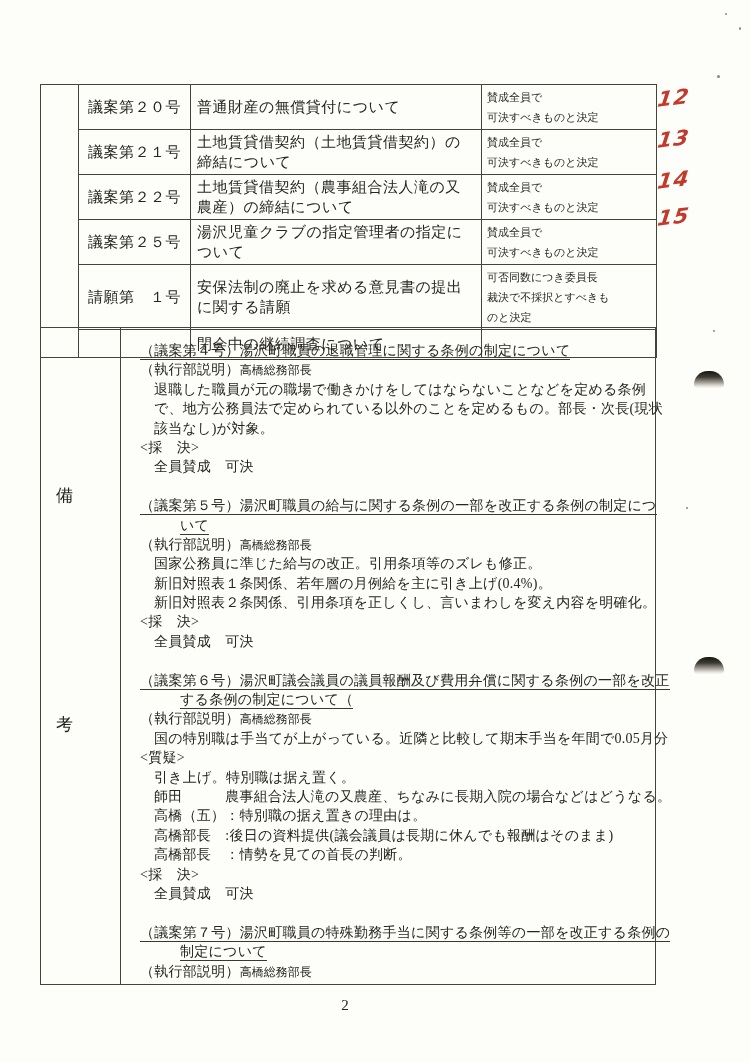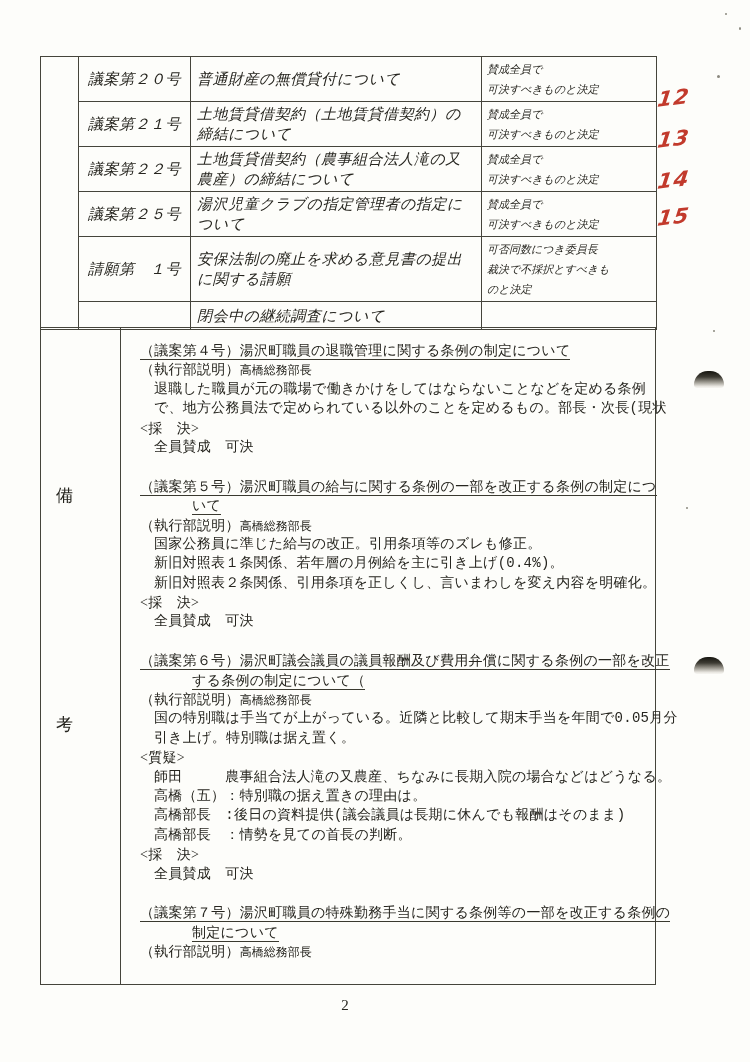--- a/index.html
+++ b/index.html
@@ -3,23 +3,23 @@
 <meta charset="utf-8">
 <style>
   html,body{margin:0;padding:0;background:#ffffff;}
   .page{
     position:relative;width:750px;height:1062px;background:#fdfdfa;
     font-family:"Liberation Serif","DejaVu Serif",serif;color:#26251f;
     overflow:hidden;
   }
   
   table.agenda{
-    position:absolute;left:40px;top:56px;width:616px;
+    position:absolute;left:40px;top:84px;width:616px;
     border-collapse:collapse;table-layout:fixed;
-    font-size:15px;letter-spacing:0.5px;line-height:20px;font-style:italic;
+    font-size:15px;letter-spacing:0.5px;line-height:20px;
   }
   table.agenda td{border:1.5px solid #45443b;vertical-align:middle;padding:2px 6px;}
   table.agenda td.c0{border-right:1.5px solid #45443b;}
   table.agenda td.c1{text-align:center;padding:2px 2px;}
   table.agenda td.c3{font-size:11px;letter-spacing:0;line-height:20px;padding:2px 5px;}
   table.agenda tr:nth-child(1){height:43px;}
   table.agenda tr:nth-child(2){height:43px;padding-left:44px;}
   table.agenda tr:nth-child(3){height:42px;}
   table.agenda tr:nth-child(4){height:43px;}
   table.agenda tr:nth-child(5){height:57px;}
@@ -43,23 +43,23 @@
   .lab{position:absolute;left:15px;font-size:17px;letter-spacing:0;}
   .lab1{top:156px;}
   .lab2{top:385px;}
   .minutes{
     position:absolute;left:99px;top:13px;right:2px;
     font-size:14px;letter-spacing:0.25px;line-height:19.4px;
     white-space:nowrap;
   }
   .minutes .line{height:19.4px;}
   .minutes .blank{height:19.4px;}
-  .minutes .ind{padding-left:14px;font-family:Liberation Mono, monospace;}
+  .minutes .ind{padding-left:14px;}
   .minutes .u{border-bottom:1.5px solid #3a392f;padding-bottom:1px;}
-  .minutes .cont{margin-left:52px;}
+  .minutes .cont{margin-left:40px;}
   .minutes .execname{font-size:12px;letter-spacing:0;text-align:right;}
   
   .hole{
     position:absolute;width:30px;height:17px;border-radius:16px 16px 4px 4px;
     background:linear-gradient(180deg,#16150f 0%,#3d3b33 35%,#9b988f 65%,#e8e6e0 90%,#f7f6f2 100%);
   }
   
   .pageno{position:absolute;left:330px;top:997px;width:30px;text-align:center;font-size:15px;}
   
   .speck{position:absolute;background:#8a887e;border-radius:50%;}
@@ -137,38 +137,39 @@
   <div class="lowerbox">
     <div class="labelcol">
       <span class="lab lab1">備</span>
       <span class="lab lab2">考</span>
     </div>
     <div class="minutes" id="minutes">
         <div class="line"><span class="u">（議案第４号）湯沢町職員の退職管理に関する条例の制定について</span></div>
         <div class="line"><span>（執行部説明）</span><span class="execname">高橋総務部長</span></div>
         <div class="line ind">退職した職員が元の職場で働きかけをしてはならないことなどを定める条例</div>
         <div class="line ind">で、地方公務員法で定められている以外のことを定めるもの。部長・次長(現状</div>
+        <div class="line ind">該当なし)が対象。</div>
         <div class="line">&lt;採　決&gt;</div>
         <div class="line ind">全員賛成　可決</div>
         <div class="blank"></div>
         <div class="line"><span class="u">（議案第５号）湯沢町職員の給与に関する条例の一部を改正する条例の制定につ</span></div>
         <div class="line"><span class="u cont">いて</span></div>
         <div class="line"><span>（執行部説明）</span><span class="execname">高橋総務部長</span></div>
         <div class="line ind">国家公務員に準じた給与の改正。引用条項等のズレも修正。</div>
         <div class="line ind">新旧対照表１条関係、若年層の月例給を主に引き上げ(0.4%)。</div>
         <div class="line ind">新旧対照表２条関係、引用条項を正しくし、言いまわしを変え内容を明確化。</div>
         <div class="line">&lt;採　決&gt;</div>
         <div class="line ind">全員賛成　可決</div>
         <div class="blank"></div>
         <div class="line"><span class="u">（議案第６号）湯沢町議会議員の議員報酬及び費用弁償に関する条例の一部を改正</span></div>
         <div class="line"><span class="u cont">する条例の制定について（</span></div>
         <div class="line"><span>（執行部説明）</span><span class="execname">高橋総務部長</span></div>
         <div class="line ind">国の特別職は手当てが上がっている。近隣と比較して期末手当を年間で0.05月分</div>
+        <div class="line">&lt;質疑&gt;</div>
         <div class="line ind">引き上げ。特別職は据え置く。</div>
-        <div class="line">&lt;質疑&gt;</div>
         <div class="line ind">師田　　　農事組合法人滝の又農産、ちなみに長期入院の場合などはどうなる。</div>
         <div class="line ind">高橋（五）：特別職の据え置きの理由は。</div>
         <div class="line ind">高橋部長　:後日の資料提供(議会議員は長期に休んでも報酬はそのまま)</div>
         <div class="line ind">高橋部長　：情勢を見ての首長の判断。</div>
         <div class="line">&lt;採　決&gt;</div>
         <div class="line ind">全員賛成　可決</div>
         <div class="blank"></div>
         <div class="line"><span class="u">（議案第７号）湯沢町職員の特殊勤務手当に関する条例等の一部を改正する条例の</span></div>
         <div class="line"><span class="u cont">制定について</span></div>
         <div class="line"><span>（執行部説明）</span><span class="execname">高橋総務部長</span></div>

